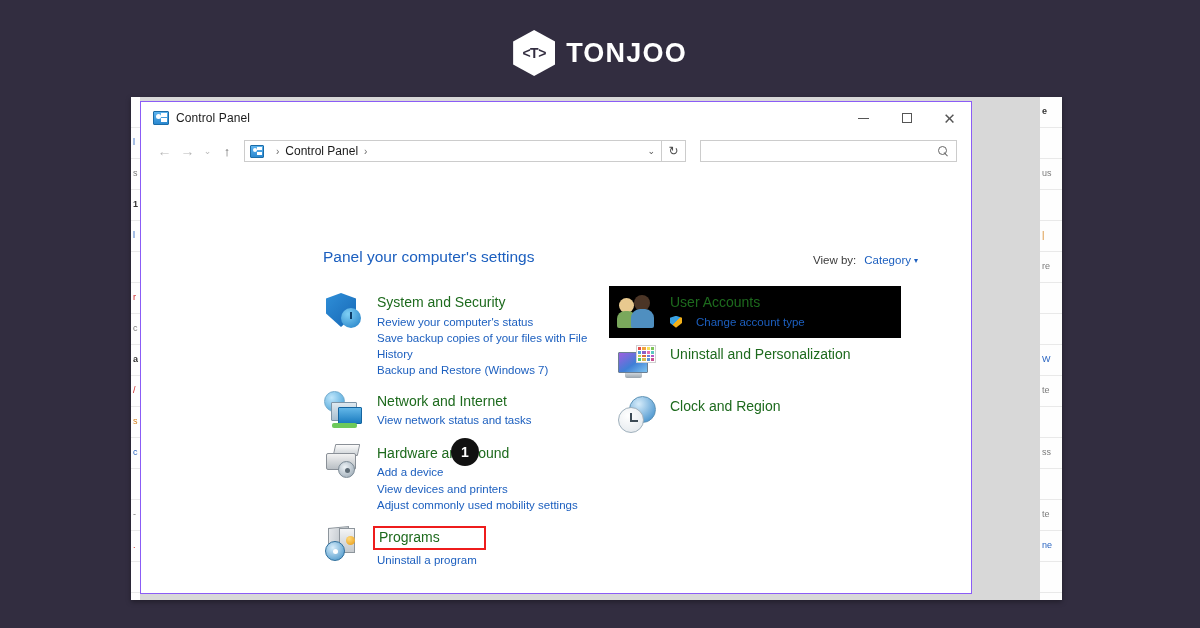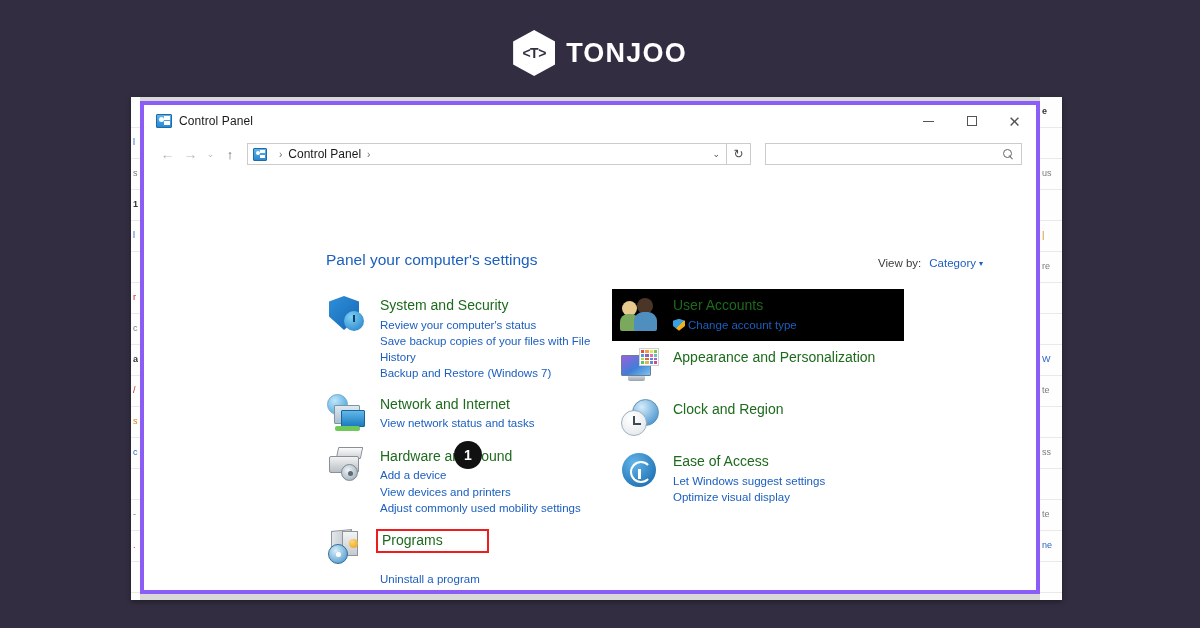--- a/index.html
+++ b/index.html
@@ -53,23 +53,23 @@
     font-family: "Liberation Sans", sans-serif;
   }
   .bgfrag.blue { color: #2b66c2; }
   .bgfrag.orange { color: #d4821d; }
   .bgfrag.red { color: #cc2222; }
   .bgfrag.dark { color: #333; font-weight: bold; }
 
   
   .cpwin {
     position: absolute; left: 9px; top: 4px;
-    width: 900px; height: 493px;
+    width: 832px; height: 493px;
     background: #ffffff;
-    border: 4px solid #8b5cf6;
+    border: 1px solid #8b5cf6;
     display: flex; flex-direction: column;
   }
 
   
   .titlebar {
     height: 32px; flex: 0 0 32px;
     display: flex; align-items: center;
     background: #ffffff;
     position: relative;
   }
@@ -188,26 +188,26 @@
     padding: 6px 6px 6px 8px; position: relative;
   }
   .cat.hl { background: #000000; width: 292px; }
   .cat-icon { width: 40px; flex: 0 0 40px; height: 40px; position: relative; }
   .cat-body { padding-top: 1px; }
   .cat-title {
     font-size: 14px; color: #1d6a1d; line-height: 1.25; margin-bottom: 2px;
     display: inline-block;
   }
   .cat-title.boxed {
-    border: 2px solid #ee1c1c; padding: 1px 44px 1px 4px; margin-left: -4px; margin-bottom: 18px;
+    border: 2px solid #ee1c1c; padding: 1px 44px 1px 4px; margin-left: -4px; margin-bottom: 2px;
   }
   .cat-link {
     font-size: 11.5px; color: #1c5fbf; line-height: 1.42; display: block;
   }
-  .cat-link.with-shield { display: flex; align-items: center; gap: 3px; }
+  .cat-link.with-shield { display: flex; align-items: center; gap: 14px; }
   .shield-mini {
     width: 12px; height: 12px; flex: 0 0 12px;
     background: linear-gradient(135deg,#3aa0e0 50%, #f2b11a 50%);
     clip-path: polygon(50% 0%, 100% 18%, 100% 62%, 50% 100%, 0% 62%, 0% 18%);
   }
 
   
   .ic-shield {
     position: absolute; left: 2px; top: 1px; width: 30px; height: 34px;
     background: linear-gradient(135deg,#2f8fd8 0%, #1667b5 100%);
@@ -594,44 +594,34 @@
                   <i style="background:#d86a3c"></i>
                   <i style="background:#6a7fd8"></i>
                   <i style="background:#b05ac8"></i>
                 <i style="background:#4fc86a"></i>
                   <i style="background:#d8b84f"></i>
                   <i style="background:#5a8fd8"></i>
                   <i style="background:#c84f8f"></i>
               </span>
             </div>
             <div class="cat-body">
-              <div class="cat-title">Appearance and Personalization</div>
+              <div class="cat-title">Uninstall and Personalization</div>
             </div>
           </div>
 
           <div class="cat">
             <div class="cat-icon">
               <span class="ic-clk-globe"></span>
               <span class="ic-clk-face"></span>
             </div>
             <div class="cat-body">
               <div class="cat-title">Clock and Region</div>
             </div>
           </div>
 
-          <div class="cat">
-            <div class="cat-icon">
-              <span class="ic-eoa"></span>
-            </div>
-            <div class="cat-body">
-              <div class="cat-title">Ease of Access</div>
-              <a class="cat-link">Let Windows suggest settings</a>
-              <a class="cat-link">Optimize visual display</a>
-            </div>
-          </div>
 
         </div>
       </div>
 
       <div class="step-badge">1</div>
 
     </div>
   </div>
 </div>
 

